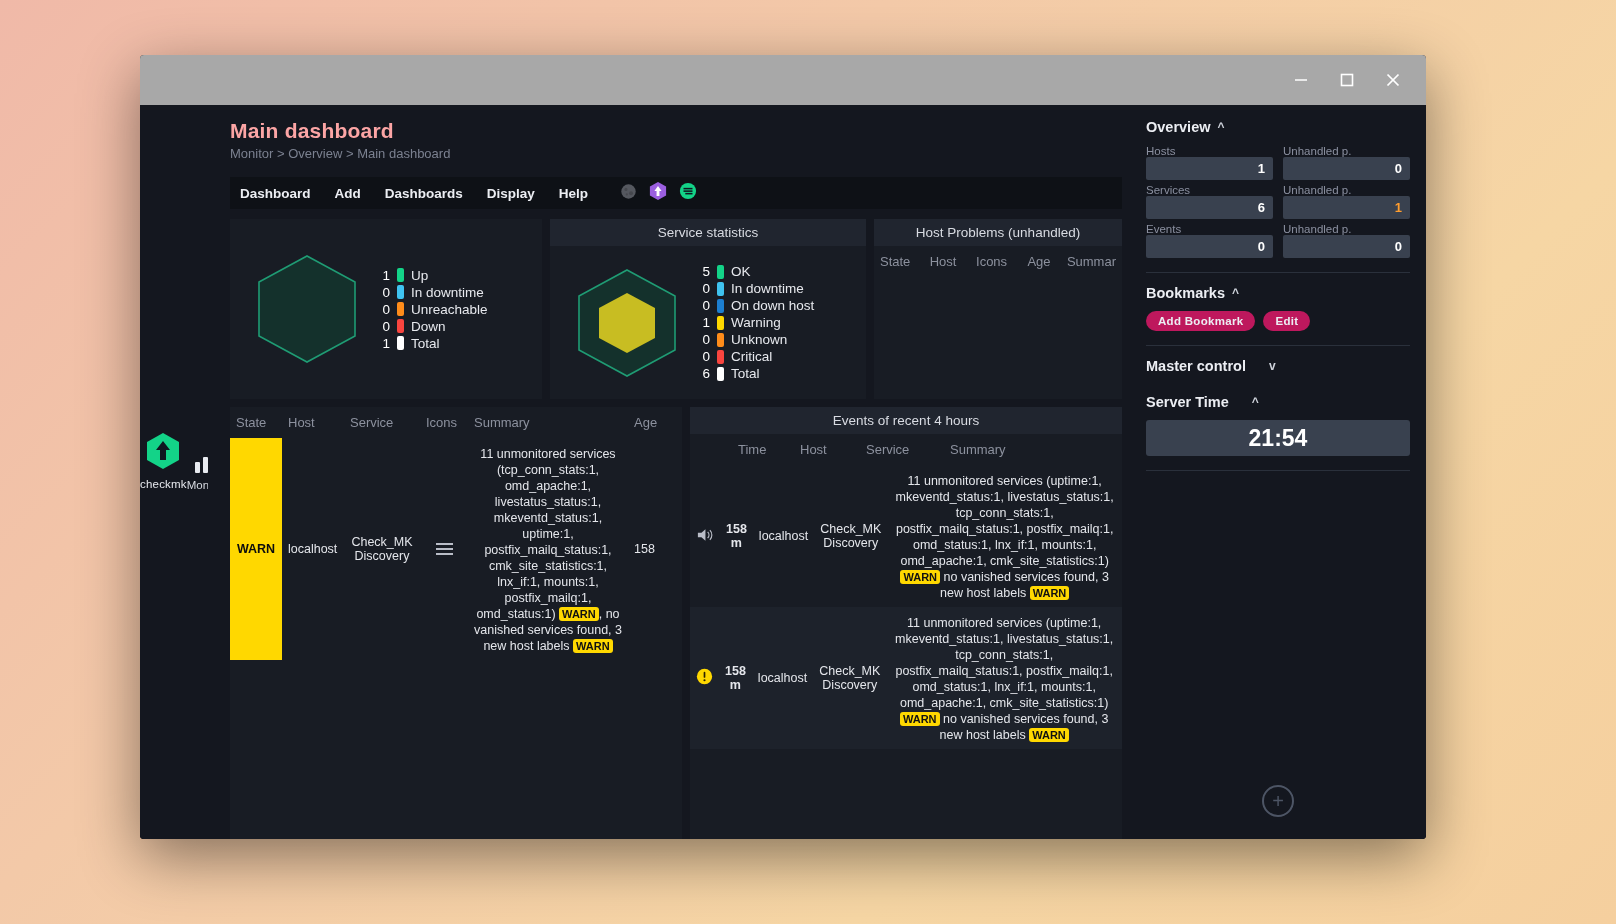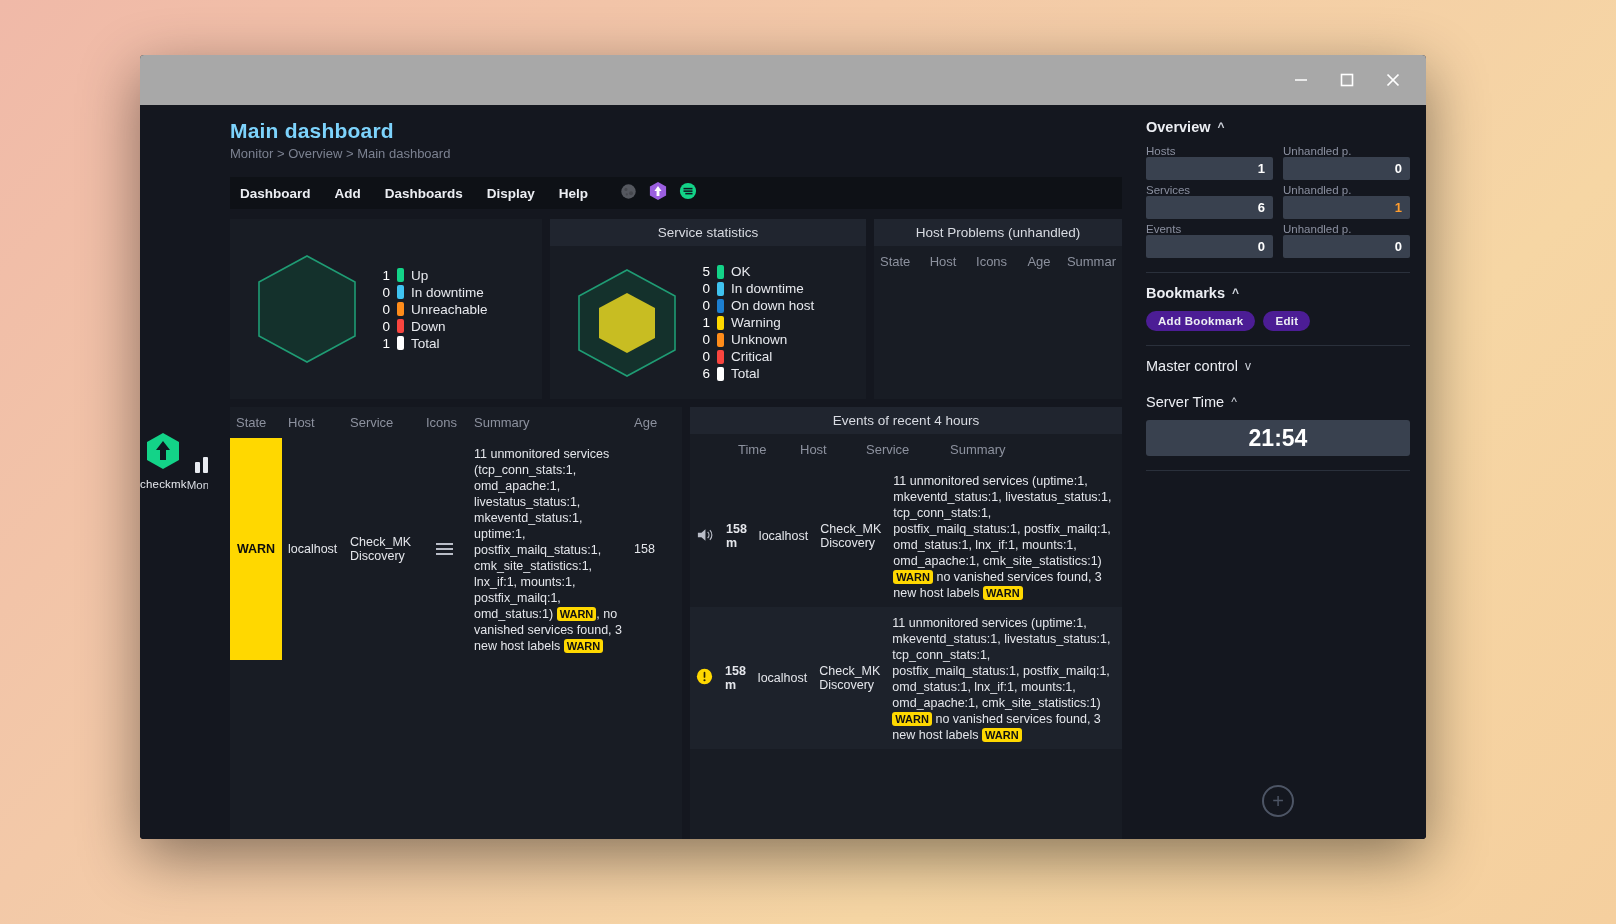--- a/index.html
+++ b/index.html
@@ -53,21 +53,21 @@
   .navitem .lbl { font-size: 11.5px; color: #d7dae1; margin-top: 6px; }
   .navitem.accent .lbl { color: #16d08a; }
   .navspacer { flex: 1; }
   .icon-bars { display:flex; align-items:flex-end; gap:3px; height:20px; }
   .icon-bars i { display:block; width:5px; background:#e9ebf0; border-radius:1px; }
   .icon-grid { display:grid; grid-template-columns:9px 9px; grid-template-rows:9px 9px; gap:4px; }
   .icon-grid i { background:#e9ebf0; display:block; border-radius:1px;}
   
   .content { flex: 1; min-width: 0; display: flex; flex-direction: column; background: #14171f; }
   .pagehead { padding: 14px 0 10px 22px; }
-  .pagetitle { font-size: 21px; font-weight: bold; color: #7dd3fc; letter-spacing:.2px; }
+  .pagetitle { font-size: 21px; font-weight: bold; color: #fca5a5; letter-spacing:.2px; }
   .breadcrumb { font-size: 13px; color: #7b8190; margin-top: 3px; }
   .menubar {
     margin: 6px 8px 0 22px; background: #0e1116; height: 32px;
     display: flex; align-items: center; gap: 24px; padding: 0 10px;
   }
   .menuitem { font-size: 13.5px; font-weight: bold; color: #eceef3; cursor: default; }
   .menuicons { display: flex; align-items: center; gap: 12px; margin-left: 8px; }
   
   .dash { flex: 1; min-height: 0; padding: 10px 8px 0 22px; display: flex; flex-direction: column; gap: 8px; overflow: hidden;}
   .row1 { display: flex; gap: 8px; height: 180px; flex: none;}
@@ -93,21 +93,21 @@
   
   .thead { display:flex; font-size: 13px; color: #8c919e; padding: 8px 0 8px 0; background:#181c24;}
   .thead span { padding: 0 6px; }
   .tablearea { overflow: hidden; }
   .srow { display:flex; align-items: stretch; font-size: 12.5px; color: #e4e6eb; }
   .srow.alt { background: #1d222b; }
   .state-cell {
     background: #ffd800; color: #0d0d0d; font-weight: bold; font-size: 12.5px;
     display:flex; align-items:center; justify-content:center;
   }
-  .cell { padding: 6px 6px; display:flex; align-items:center; }
+  .cell { padding: 6px 6px; display:flex; align-items:center;text-align:center; }
   .cell.top { align-items: flex-start; padding-top: 8px;}
   .summary { line-height: 1.28; word-break: break-word; }
   .warnbadge {
     background: #ffd800; color: #111; font-weight: bold; font-size: 11px;
     border-radius: 3px; padding: 0 3px; display:inline-block; line-height:14px;
   }
   .hamb { display:flex; flex-direction:column; gap:3px;}
   .hamb i { display:block; width:17px; height:2px; background:#b9bdc7;}
   
   .rightbar {
@@ -123,35 +123,35 @@
   .ovlabel { font-size: 11.5px; color: #8b90a0; }
   .ovbox {
     background: #39414f; height: 23px; border-radius: 2px;
     display:flex; align-items:center; justify-content:flex-end;
     padding-right: 8px; font-size: 13px; font-weight: bold; color:#fff;
   }
   .ovbox.warn { color: #ff9d2e; }
   .divider { height:1px; background:#2a303b; margin: 14px 0 12px; }
   .bmrow { display:flex; gap:8px; }
   .pill {
-    background: #4c1d95; color: #eceef3; font-size: 11.5px; font-weight: bold;
+    background: #be185d; color: #eceef3; font-size: 11.5px; font-weight: bold;
     padding: 4px 12px; border-radius: 11px; letter-spacing:.3px;
   }
   .clock {
     background: #39414f; border-radius: 3px; height: 36px;
     display:flex; align-items:center; justify-content:center;
     color: #fff; font-size: 23px; font-weight: bold; margin-top: 10px;
   }
   .plusbtn {
     position: absolute; left: 50%; transform: translateX(-50%);
     bottom: 22px; width: 32px; height: 32px; border-radius: 50%;
     border: 2px solid #4d5565; display:flex; align-items:center; justify-content:center;
     color: #4d5565; font-size: 20px; line-height: 0;
   }
-  .sec-title { font-size: 14.5px; font-weight: normal; color:#eceef3; display:flex; align-items:center; gap:7px;}
+  .sec-title { font-size: 14.5px; font-weight: bold; color:#eceef3; display:flex; align-items:center; gap:23px;}
 </style>
 </head>
 <body>
 
 <div class="window">
 
   <div class="titlebar">
     <div class="winbtn">
       <svg width="18" height="18" viewBox="0 0 18 18">
           <line x1="3" y1="9" x2="15" y2="9" stroke="#fff" stroke-width="1.6"></line>

